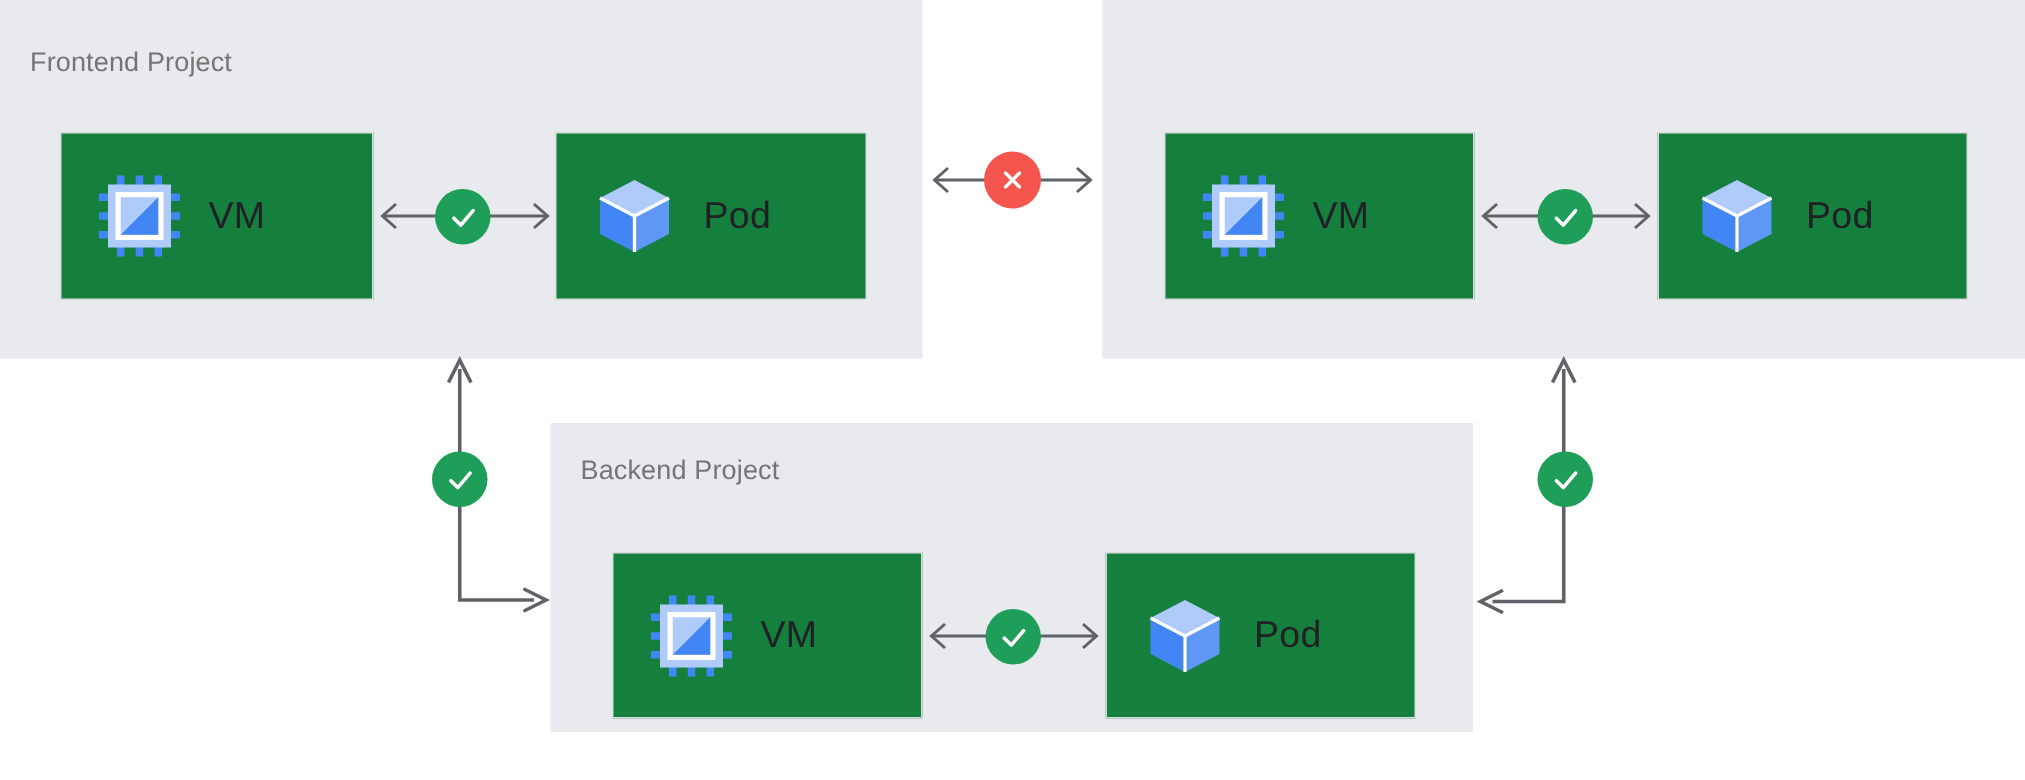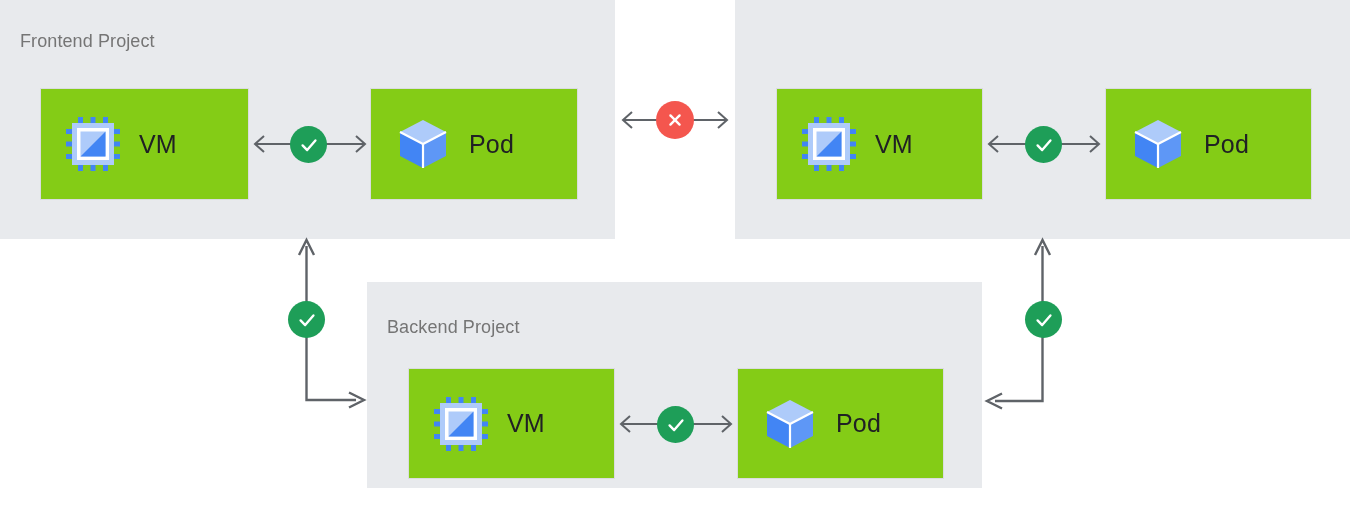--- a/index.html
+++ b/index.html
@@ -29,21 +29,21 @@
     position: absolute;
     font-size: 18px;
     color: #757575;
     letter-spacing: .1px;
     white-space: nowrap;
   }
 
   
   .card {
     position: absolute;
-    background: #84cc16;
+    background: #15803d;
     border: 1px solid #dadce0;
     box-sizing: border-box;
     display: flex;
     align-items: center;
   }
   .card-icon {
     position: relative;
     flex: 0 0 auto;
     width: 56px;
     height: 56px;
@@ -206,21 +206,21 @@
     </svg>
   </div>
   <div class="badge badge-err" style="left:656px; top:101px; width:38px; height:38px;">
     <svg width="20" height="20" viewBox="0 0 24 24">
       <line x1="6.5" y1="6.5" x2="17.5" y2="17.5" stroke="#ffffff" stroke-width="2.8" stroke-linecap="round"></line>
       <line x1="17.5" y1="6.5" x2="6.5" y2="17.5" stroke="#ffffff" stroke-width="2.8" stroke-linecap="round"></line>
     </svg>
   </div>
 
   <div class="panel" style="left:367px; top:282px; width:615px; height:238px;"></div>
-  <div class="panel-title" style="left:387px; top:317px;">Backend Project</div>
+  <div class="panel-title" style="left:387px; top:303px;">Backend Project</div>
 
   <div class="card" style="left:408px; top:368px; width:207px; height:111px;">
     <span class="card-icon">
       <svg viewBox="0 0 56 56" width="56" height="56">
         <g fill="#4285f4">
           <rect x="13" y="1" width="5" height="8"></rect>
           <rect x="25.5" y="1" width="5" height="8"></rect>
           <rect x="38" y="1" width="5" height="8"></rect>
           <rect x="13" y="47" width="5" height="8"></rect>
           <rect x="25.5" y="47" width="5" height="8"></rect>

